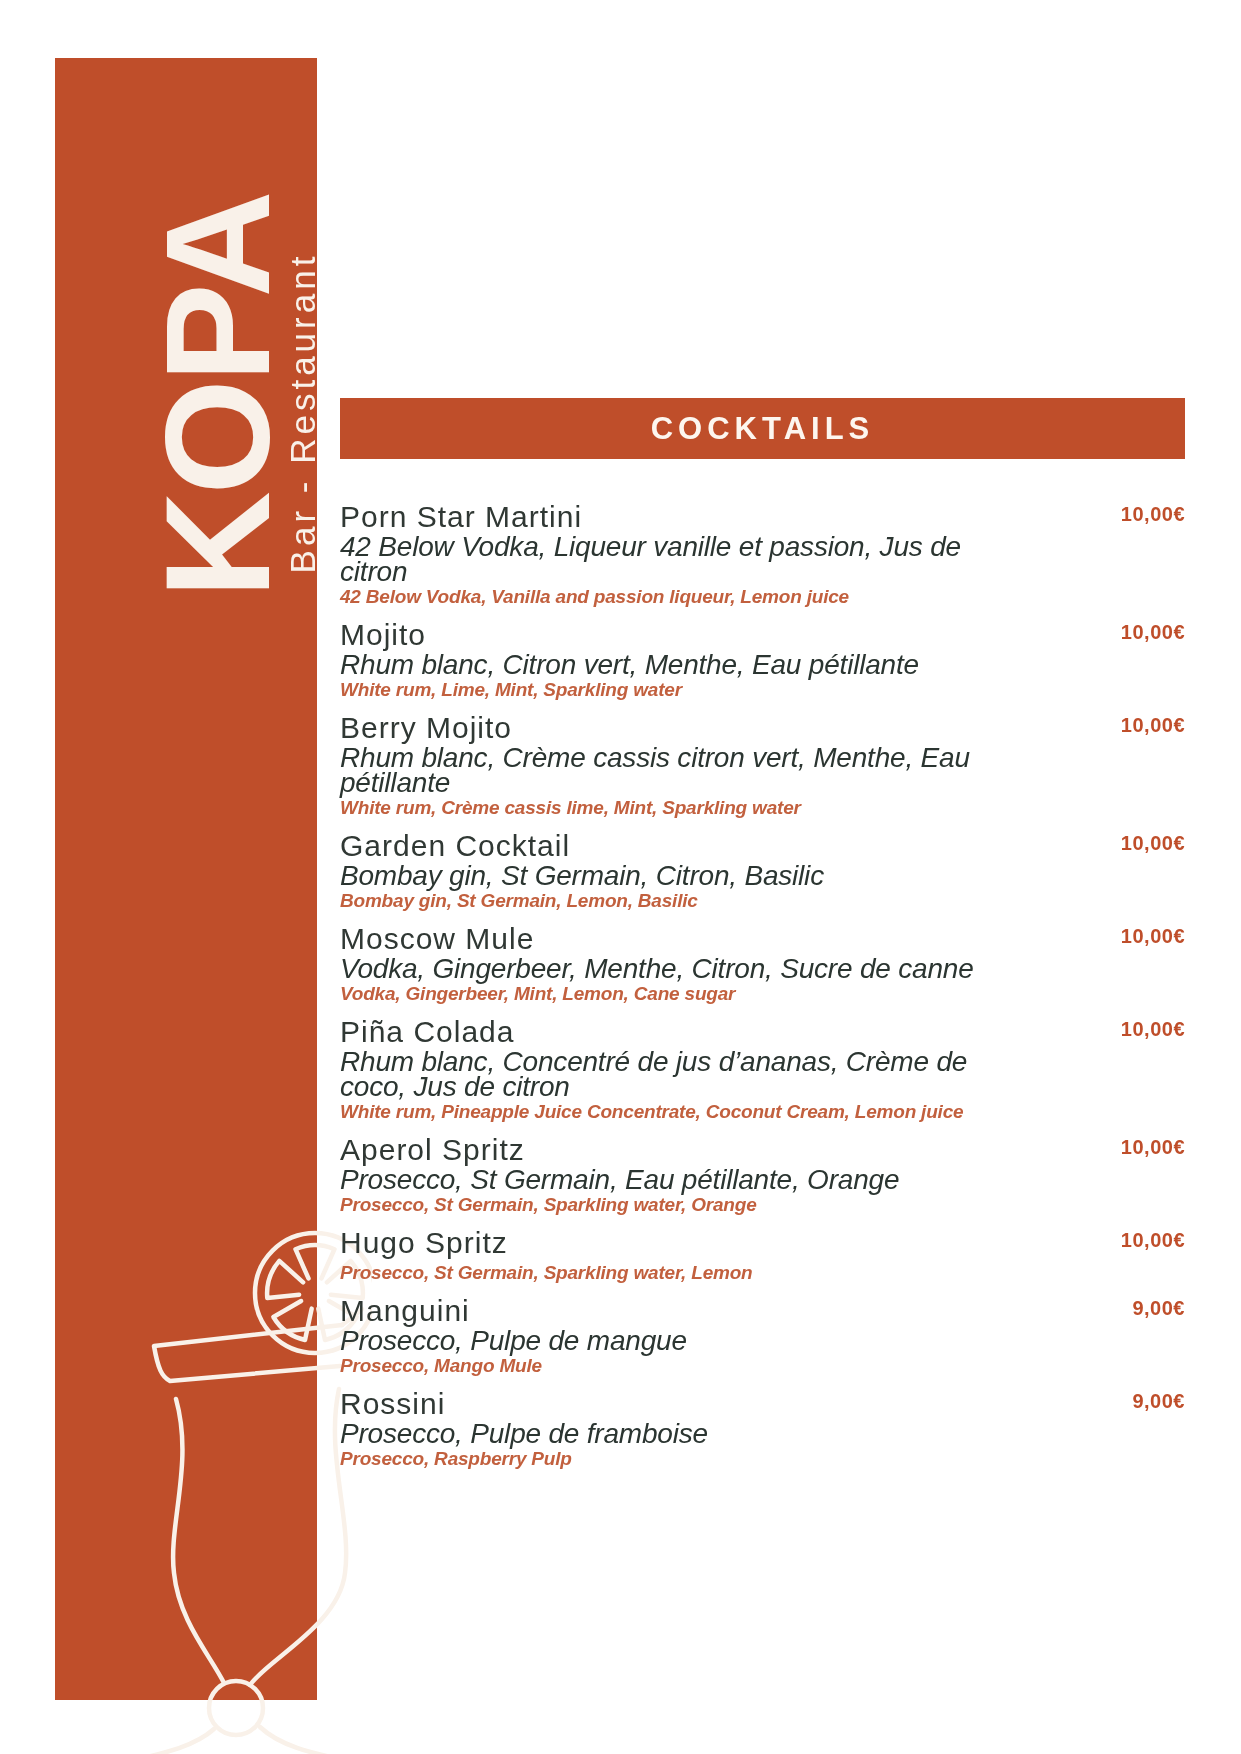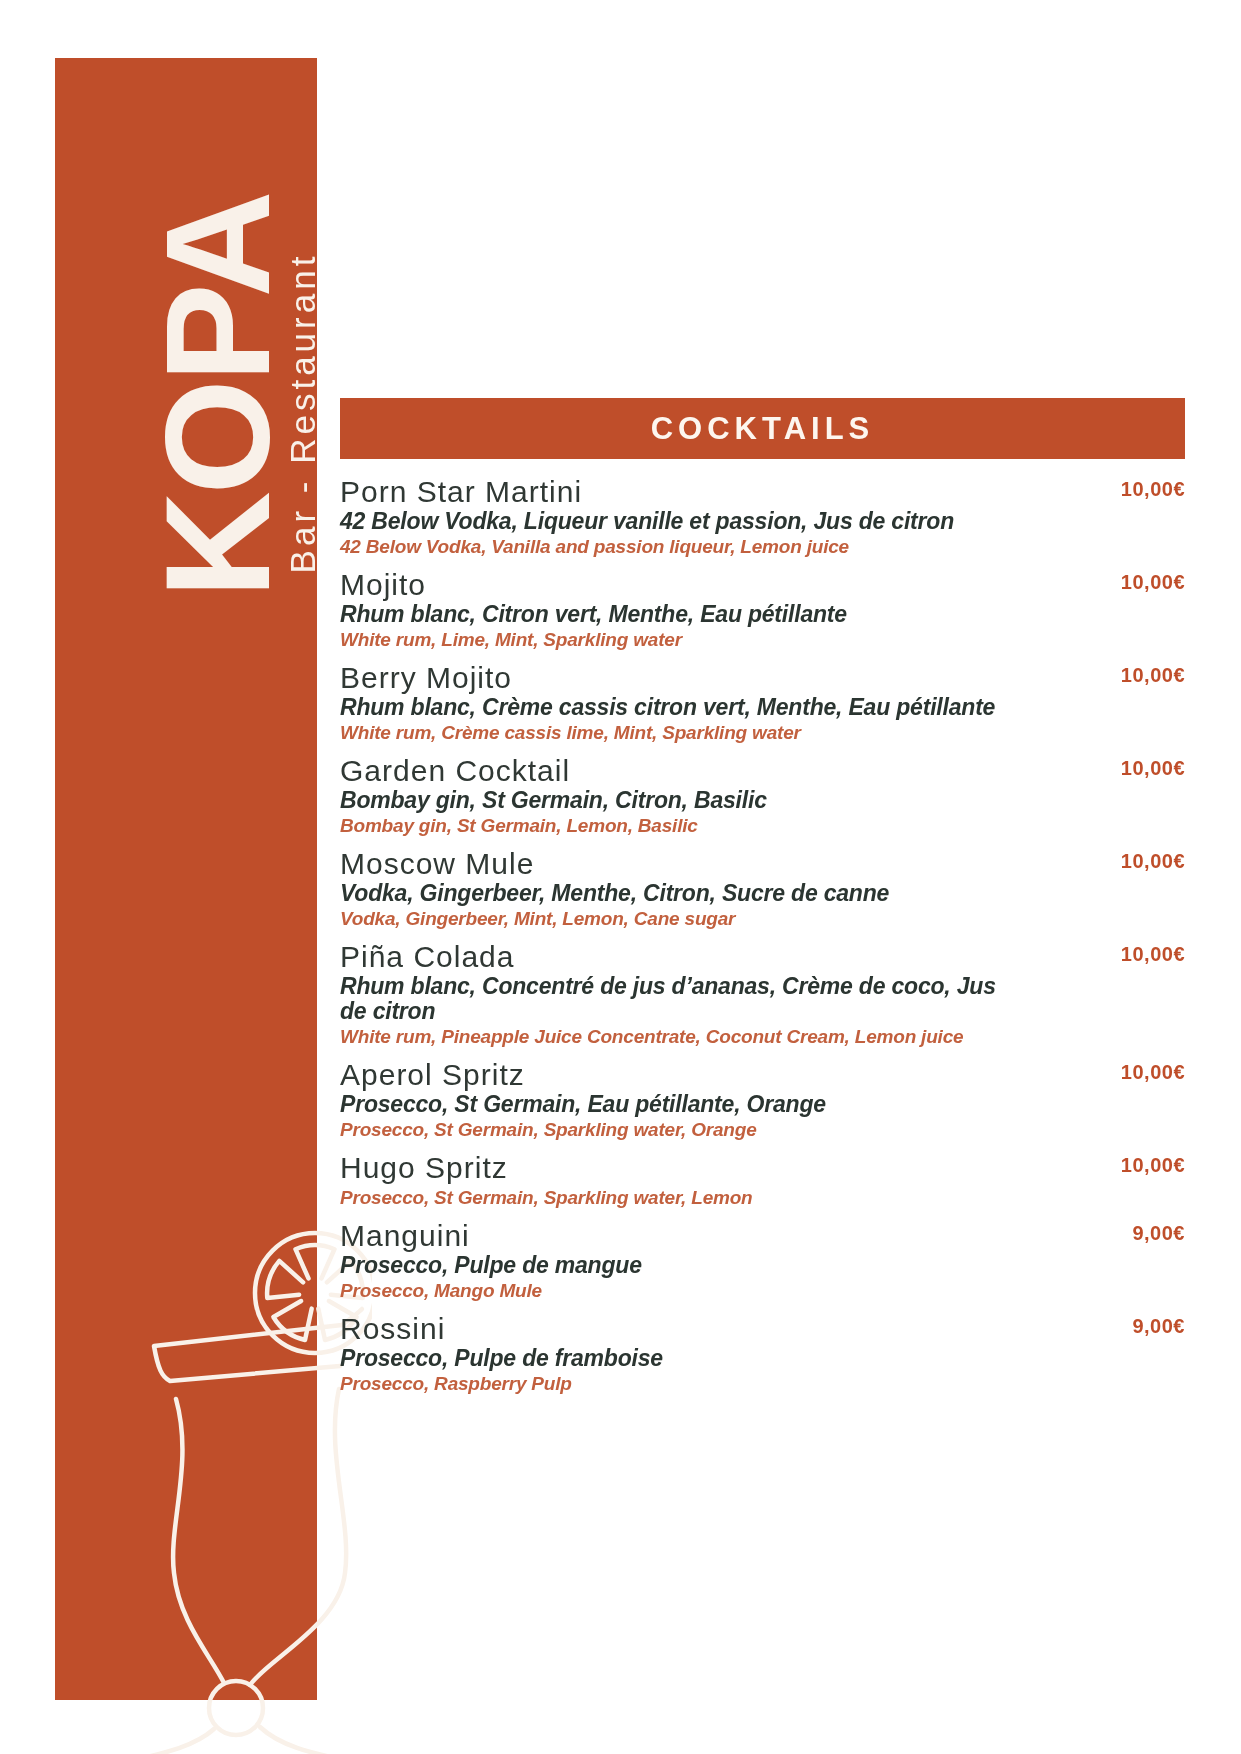--- a/index.html
+++ b/index.html
@@ -50,31 +50,31 @@
   .section-banner{
     position:absolute;left:340px;top:398px;width:845px;height:61px;
     background:var(--accent);
     display:flex;align-items:center;justify-content:center;
   }
   .section-banner h1{
     color:#fdf6ef;font-size:31px;font-weight:700;letter-spacing:5px;
   }
   
   .menu-items{
-    position:absolute;left:340px;top:458px;width:845px;
+    position:absolute;left:340px;top:483px;width:845px;
     padding-top:17px;
   }
   .item{position:relative;margin-bottom:9px;}
   .item:last-child{}
   .item-name{
     font-size:30px;font-weight:400;letter-spacing:1px;
     color:var(--ink);line-height:34px;white-space:nowrap;
   }
   .item-desc-fr{
-    font-size:23px;font-weight:700;font-style:italic;letter-spacing:-0.2px;
+    font-size:28px;font-weight:400;font-style:italic;letter-spacing:-0.2px;
     color:var(--ink-desc);line-height:25px;max-width:660px;
   }
   .item-desc-en{
     font-size:19px;font-weight:700;font-style:italic;letter-spacing:-0.2px;
     color:var(--accent-soft);line-height:25px;white-space:nowrap;
   }
   .item-price{
     position:absolute;right:0;top:3px;
     font-size:20px;font-weight:700;letter-spacing:0.5px;
     color:var(--accent);white-space:nowrap;

